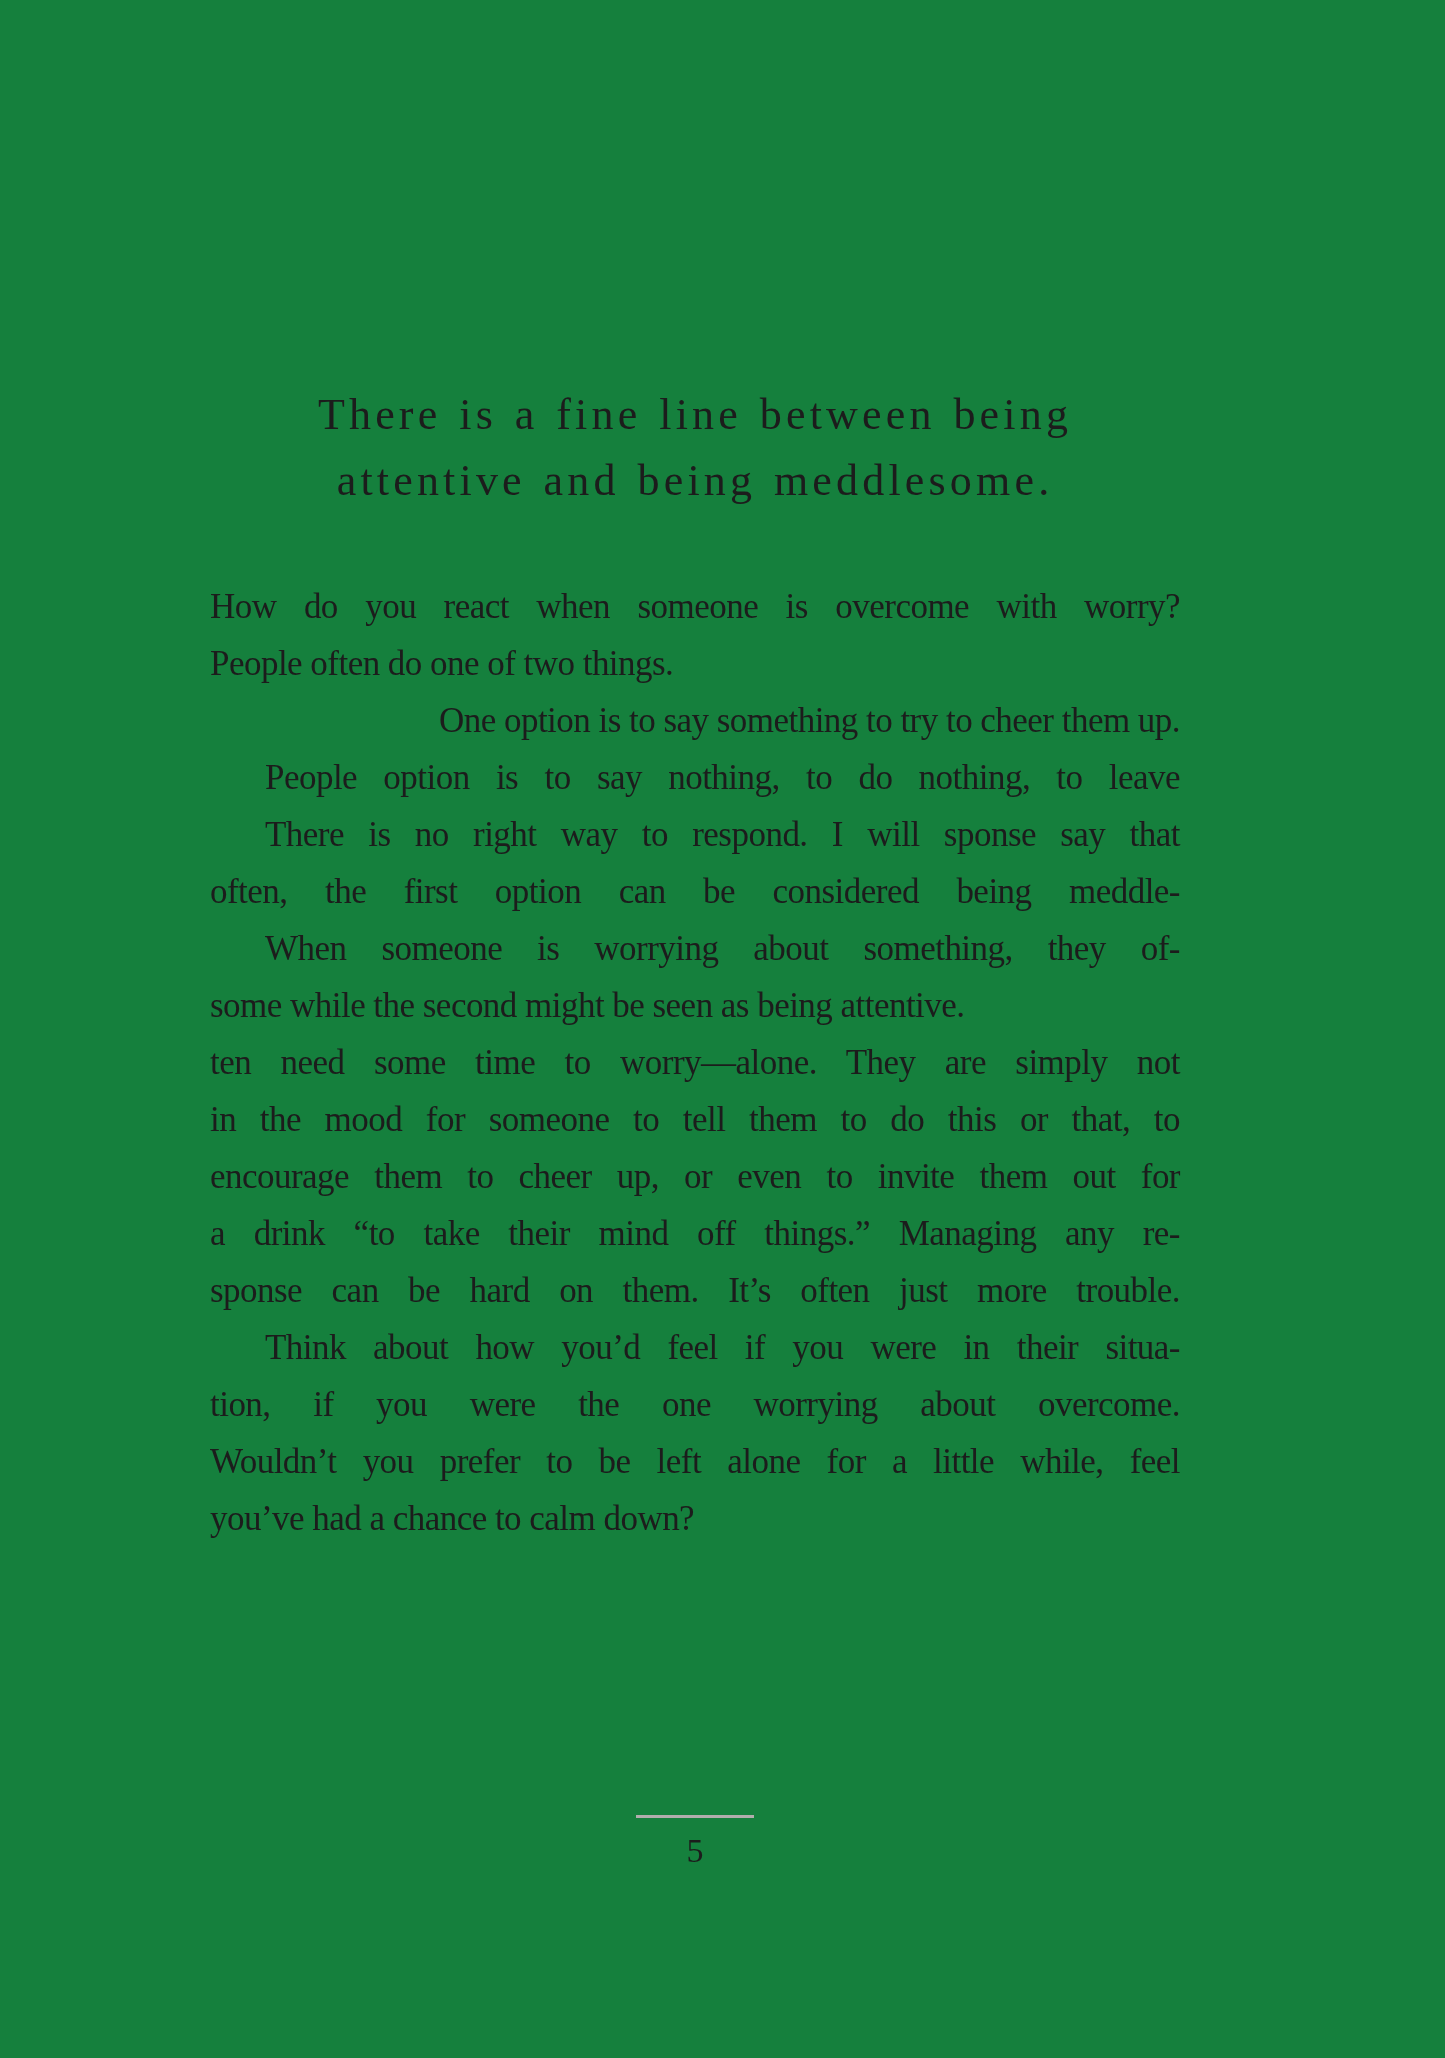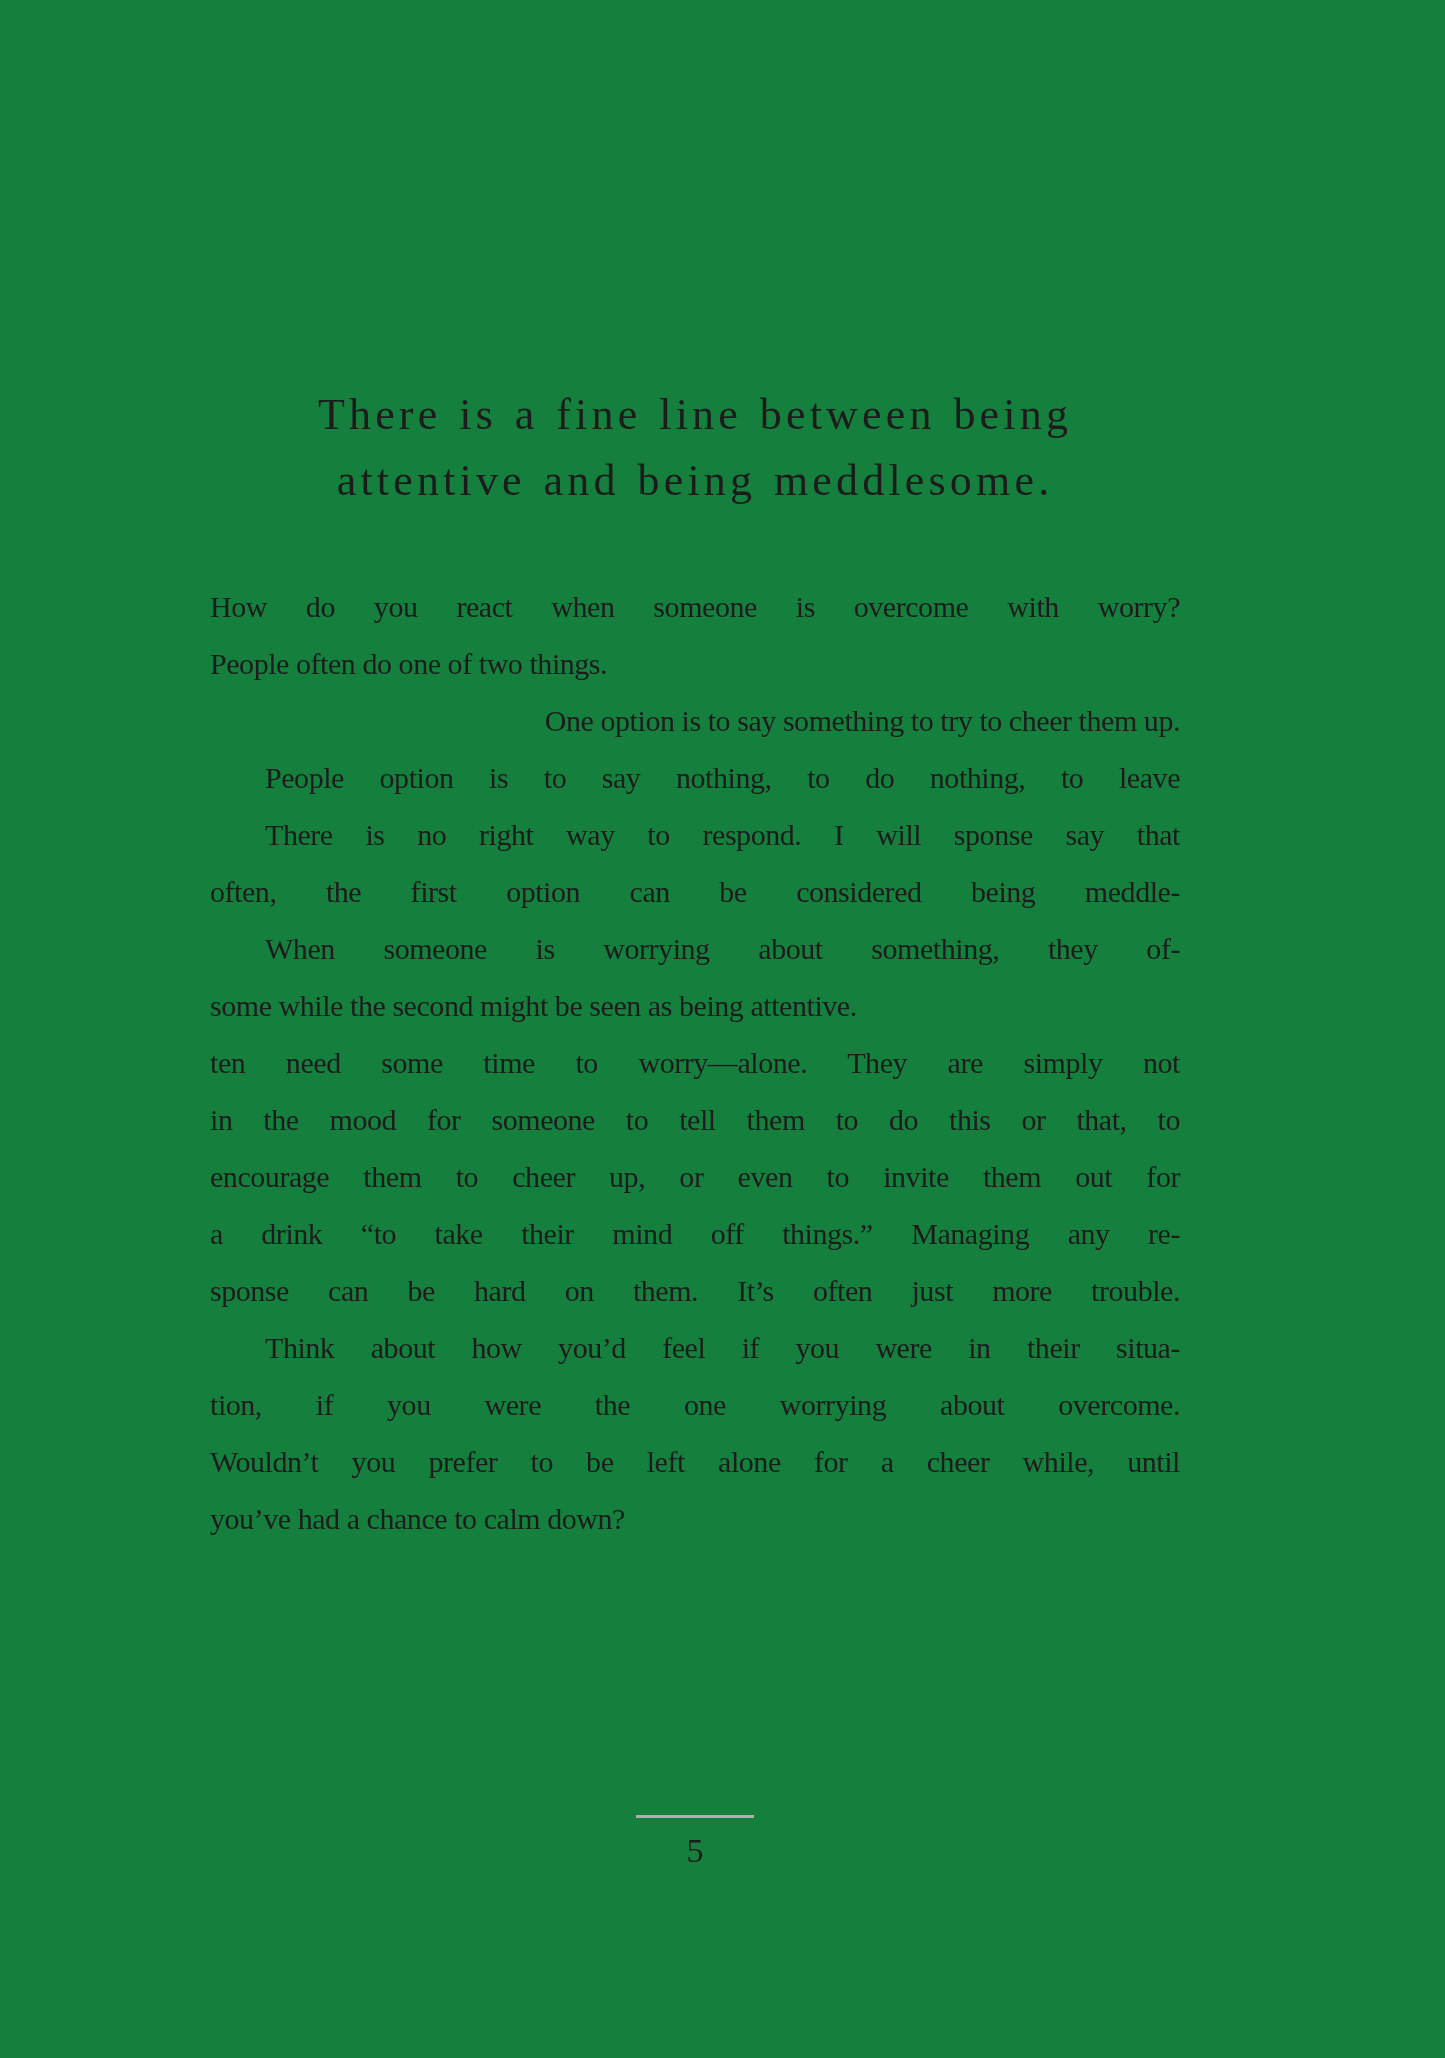--- a/index.html
+++ b/index.html
@@ -23,21 +23,21 @@
     font-size: 44px;
     font-weight: 400;
     line-height: 66px;
     text-align: center;
     letter-spacing: 0.095em;
     word-spacing: 0.06em;
     color: #1c1c1c;
   }
   .body-text {
     margin-top: 64px;
-    font-size: 30px;
+    font-size: 35px;
     line-height: 57px;
     letter-spacing: -0.015em;
     color: #1c1c1c;
   }
   .line { height: 57px; }
   .jl { text-align: justify; text-align-last: justify; }
   .ll { text-align: left; white-space: nowrap; }
   .ind { padding-left: 55px; text-align: right; }
   .footer-rule {
     position: absolute;
@@ -75,19 +75,19 @@
         <div class="line jl">often, the first option can be considered being meddle-</div>
         <div class="line jl ind">When someone is worrying about something, they of-</div>
         <div class="line ll">some while the second might be seen as being attentive.</div>
         <div class="line jl">ten need some time to worry—alone. They are simply not</div>
         <div class="line jl">in the mood for someone to tell them to do this or that, to</div>
         <div class="line jl">encourage them to cheer up, or even to invite them out for</div>
         <div class="line jl">a drink “to take their mind off things.” Managing any re-</div>
         <div class="line jl">sponse can be hard on them. It’s often just more trouble.</div>
         <div class="line jl ind">Think about how you’d feel if you were in their situa-</div>
         <div class="line jl">tion, if you were the one worrying about overcome.</div>
-        <div class="line jl">Wouldn’t you prefer to be left alone for a cheer while, until</div>
+        <div class="line jl">Wouldn’t you prefer to be left alone for a little while, feel</div>
         <div class="line ll">you’ve had a chance to calm down?</div>
       </div>
   </div>
   <div class="footer-rule"></div>
   <div class="page-number">5</div>
 </div>
 
 </body></html>

